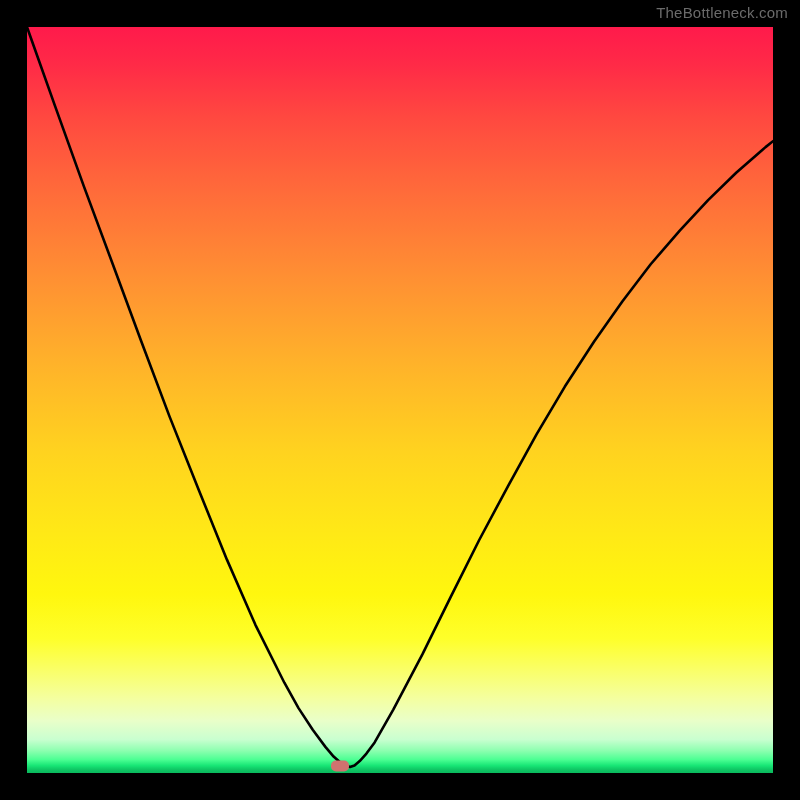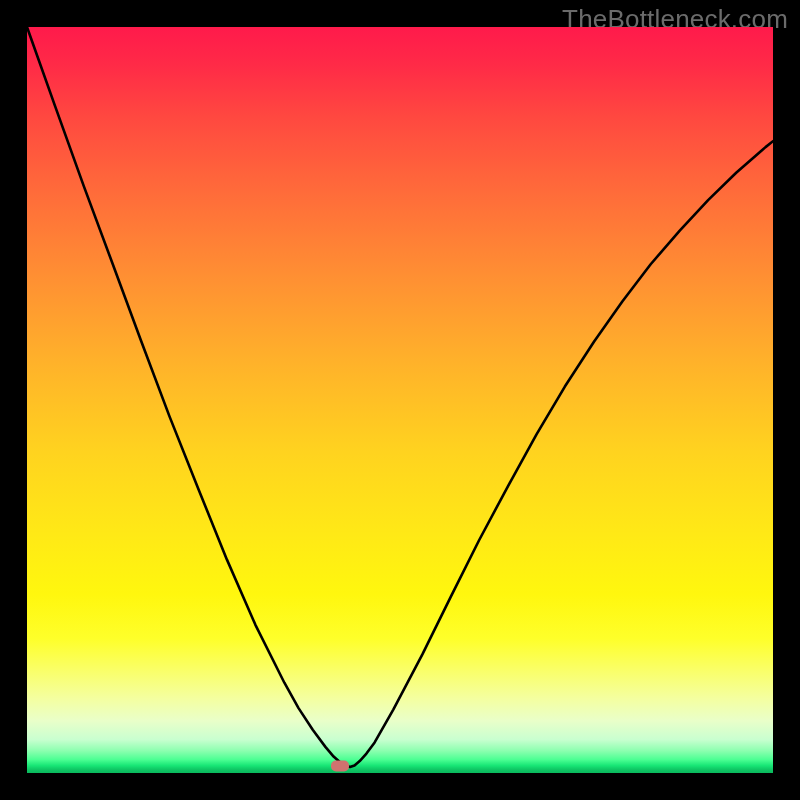--- a/index.html
+++ b/index.html
@@ -67,21 +67,21 @@
     width: 18px;
     height: 11px;
     border-radius: 5px;
     transform: translate(-50%, -50%);
   }
   .watermark {
     position: absolute;
     top: 4px;
     right: 12px;
     color: #6b6b6b;
-    font-size: 26px;
+    font-size: 15px;
     font-weight: 400;
     letter-spacing: 0.2px;
     user-select: none;
   }
 </style>
 </head>
 <body>
 
 <div class="frame">
   <div class="watermark">TheBottleneck.com</div>

